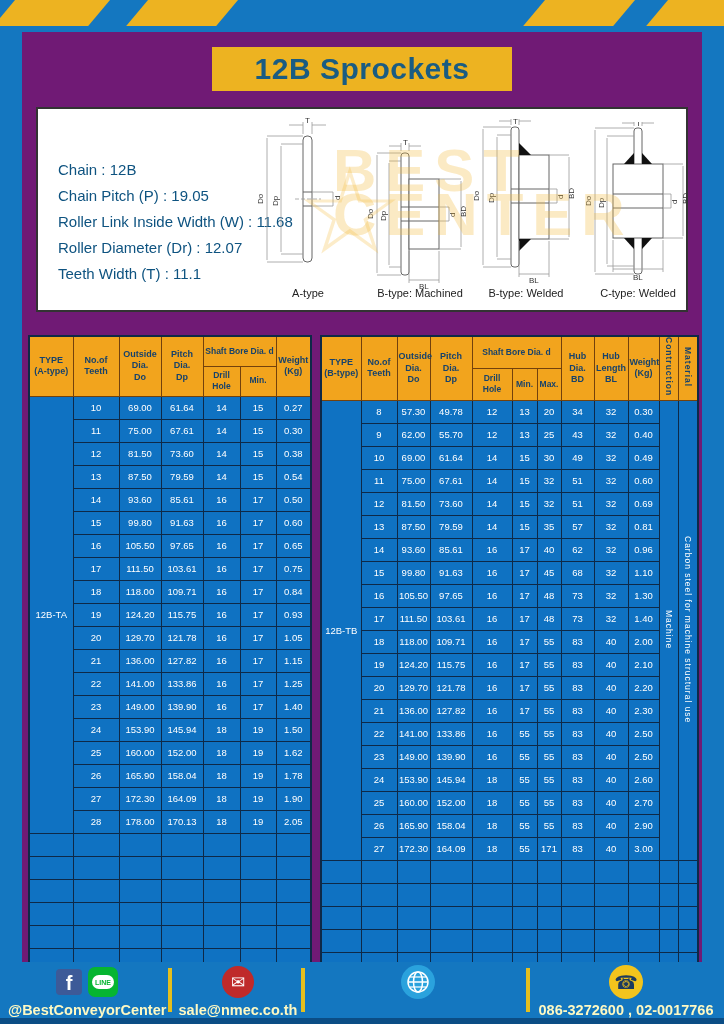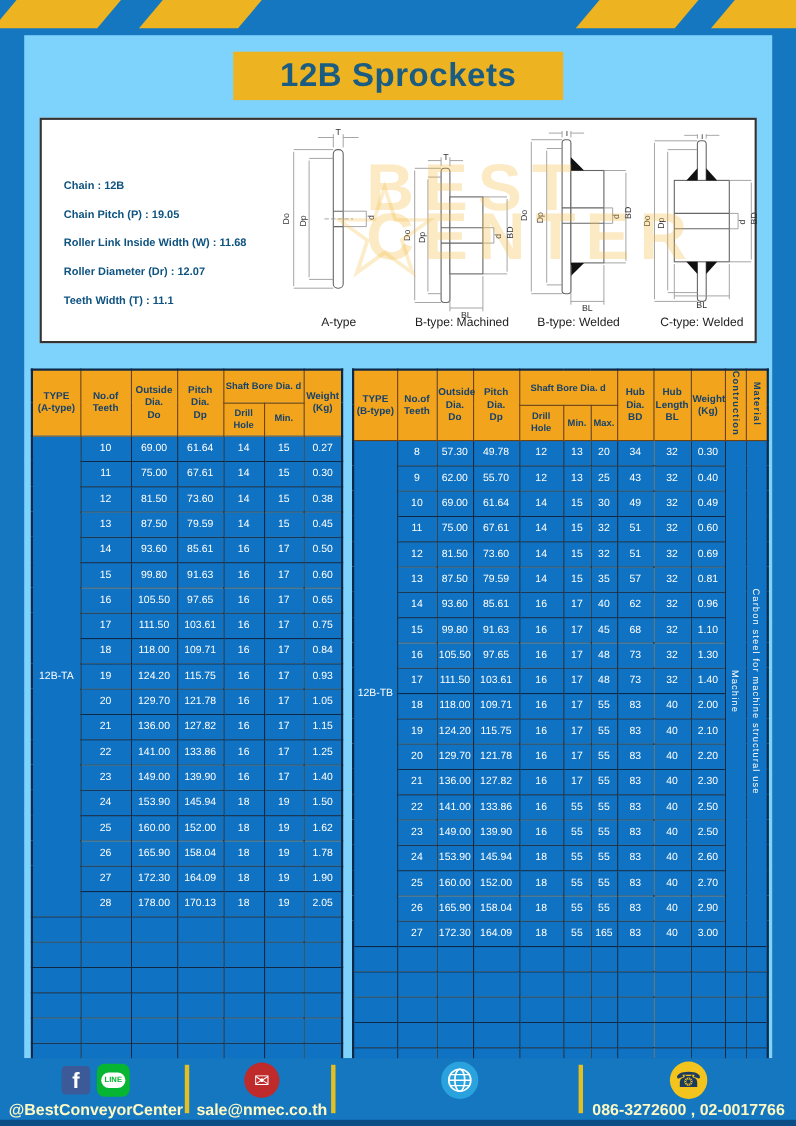--- a/index.html
+++ b/index.html
@@ -6,29 +6,29 @@
   body{width:724px;height:1024px;background:#1477c0;position:relative;overflow:hidden;
        font-family:"Liberation Sans", sans-serif;}
   
   .stripes{position:absolute;top:0;left:0;width:724px;height:26px;overflow:hidden;}
   .stripe{position:absolute;top:0;height:26px;background:#edb321;transform:skewX(-40deg);transform-origin:top left;}
   .s1{left:15px;width:95px;}
   .s2{left:148px;width:90px;}
   .s3{left:545px;width:90px;}
   .s4{left:668px;width:120px;}
   
-  .page{position:absolute;left:22px;top:32px;width:680px;height:930px;background:#7dd3fc;}
+  .page{position:absolute;left:22px;top:32px;width:680px;height:930px;background:#701a75;}
   .title-banner{position:absolute;left:190px;top:15px;width:300px;height:44px;background:#edb321;
                 display:flex;align-items:center;justify-content:center;}
   .title-banner span{font-size:30px;font-weight:800;color:#1a5c82;letter-spacing:0.5px;}
   
   .spec-panel{position:absolute;left:14px;top:75px;width:652px;height:205px;background:#fff;
               border:2px solid #333;box-sizing:border-box;}
   .specs{position:absolute;left:20px;top:48px;}
-  .spec-line{font-size:10px;font-weight:bold;color:#0e5380;line-height:26px;white-space:nowrap;}
+  .spec-line{font-size:15px;font-weight:normal;color:#0e5380;line-height:26px;white-space:nowrap;}
   .watermark{position:absolute;left:295px;top:40px;color:rgba(243,186,60,0.30);font-weight:800;
              font-size:60px;line-height:44px;letter-spacing:9px;z-index:3;pointer-events:none;}
   .wm-star{position:absolute;left:258px;top:42px;font-size:120px;color:rgba(243,186,60,0.28);
            z-index:3;pointer-events:none;line-height:120px;}
   .drawing{position:absolute;z-index:1;}
   .drawing line,.drawing path,.drawing rect{stroke:#666;stroke-width:1;fill:none;}
   .drawing rect.solid{fill:#fff;}
   .drawing .dim{stroke:#999;stroke-width:0.8;}
   .drawing text{font-size:8px;fill:#333;font-family:"Liberation Sans",sans-serif;}
   .drawing polygon.weld{fill:#111;stroke:none;}
@@ -235,21 +235,21 @@
           <td>14</td>
           <td>15</td>
           <td>0.38</td>
         </tr>
         <tr>
           <td>13</td>
           <td>87.50</td>
           <td>79.59</td>
           <td>14</td>
           <td>15</td>
-          <td>0.45</td>
+          <td>0.54</td>
         </tr>
         <tr>
           <td>14</td>
           <td>93.60</td>
           <td>85.61</td>
           <td>16</td>
           <td>17</td>
           <td>0.50</td>
         </tr>
         <tr>
@@ -676,21 +676,21 @@
           <td>83</td>
           <td>40</td>
           <td>2.90</td>
         </tr>
         <tr>
           <td>27</td>
           <td>172.30</td>
           <td>164.09</td>
           <td>18</td>
           <td>55</td>
-          <td>165</td>
+          <td>171</td>
           <td>83</td>
           <td>40</td>
           <td>3.00</td>
         </tr>
         <tr>
           <td></td>
           <td></td>
           <td></td>
           <td></td>
           <td></td>

